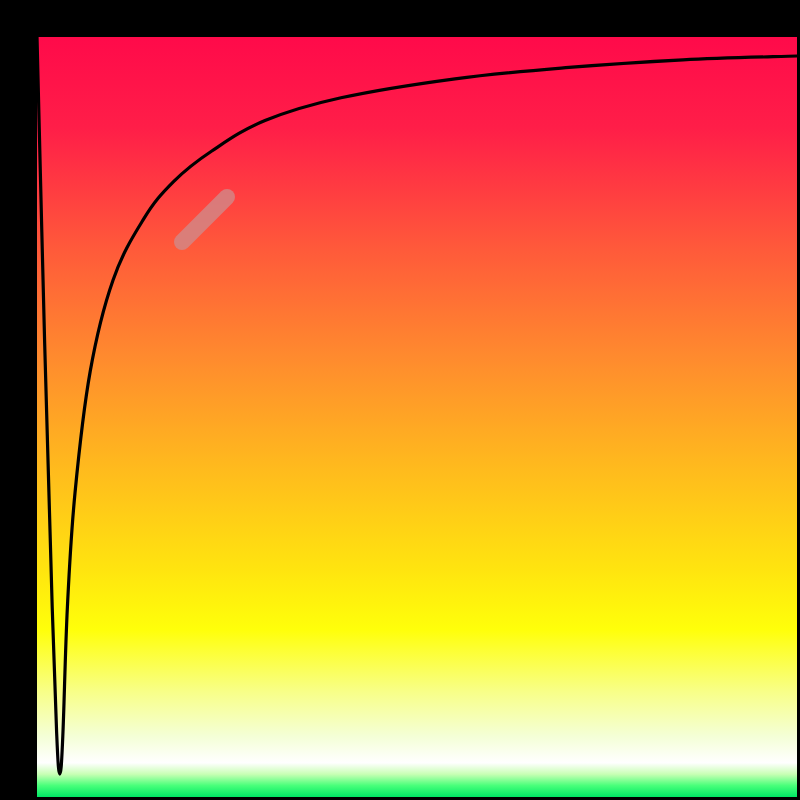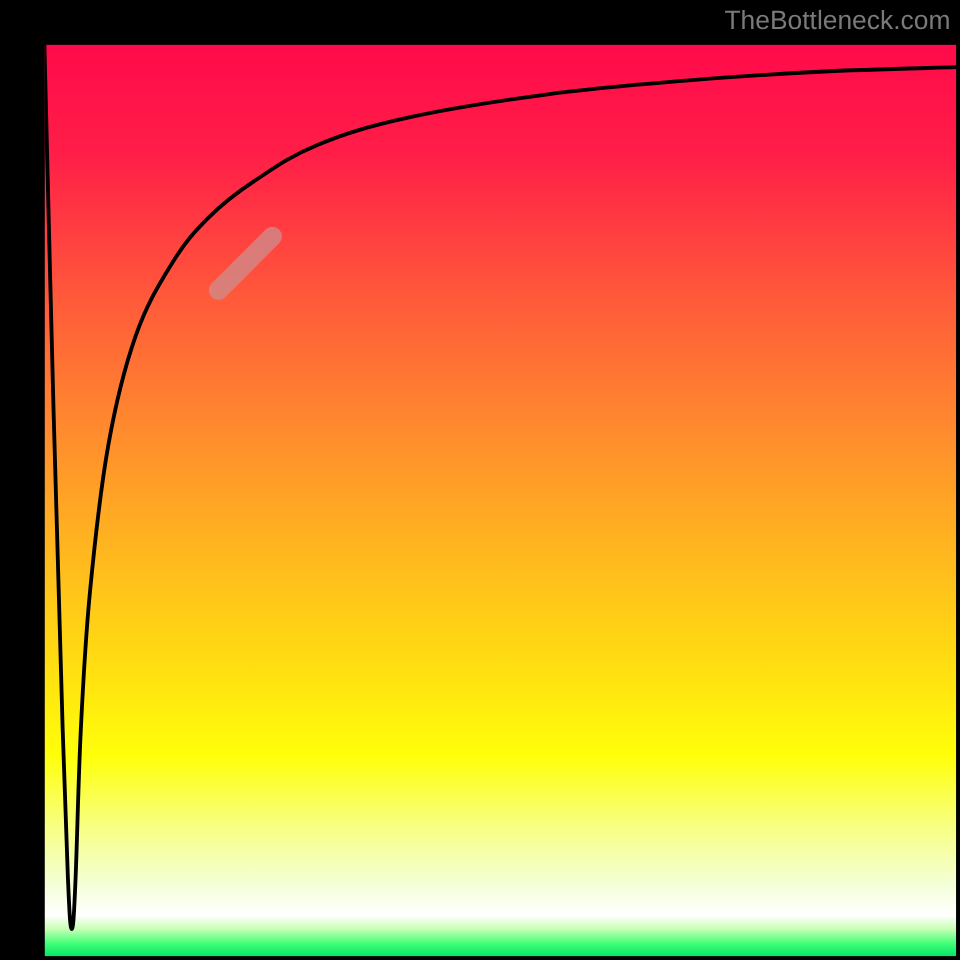--- a/index.html
+++ b/index.html
@@ -44,21 +44,20 @@
     position: absolute;
     inset: 0;
     z-index: 2;
   }
 </style>
 </head>
 <body>
 
 <div class="frame">
 
-  <div class="watermark">TheBottleneck.com</div>
 
   <div class="plot-area">
     <svg class="gradient-bg" viewBox="0 0 760 760" preserveAspectRatio="none">
       <defs>
         <linearGradient id="bg-grad" x1="0" y1="0" x2="0" y2="1">
             <stop offset="0.00%" stop-color="#ff0a4a"></stop>
             <stop offset="12.00%" stop-color="#ff1e48"></stop>
             <stop offset="28.00%" stop-color="#ff5a3a"></stop>
             <stop offset="42.00%" stop-color="#ff8a2e"></stop>
             <stop offset="56.00%" stop-color="#ffb81e"></stop>

